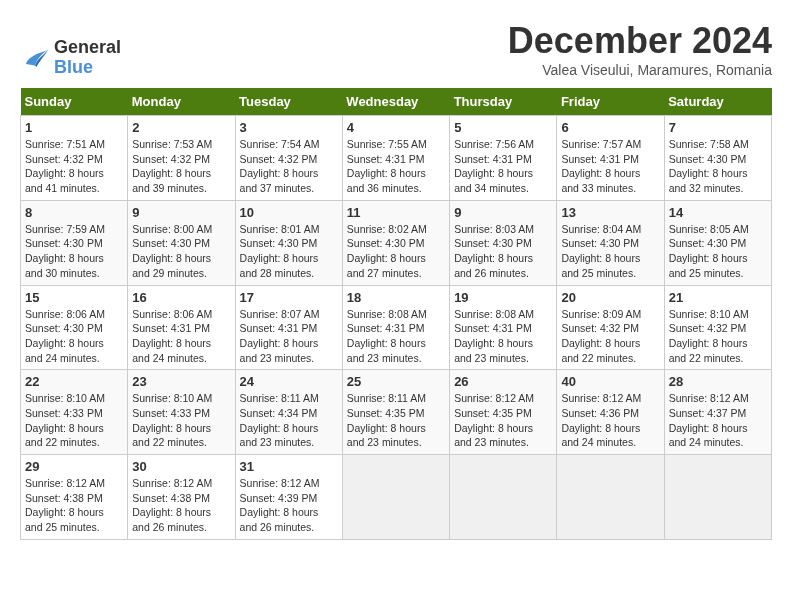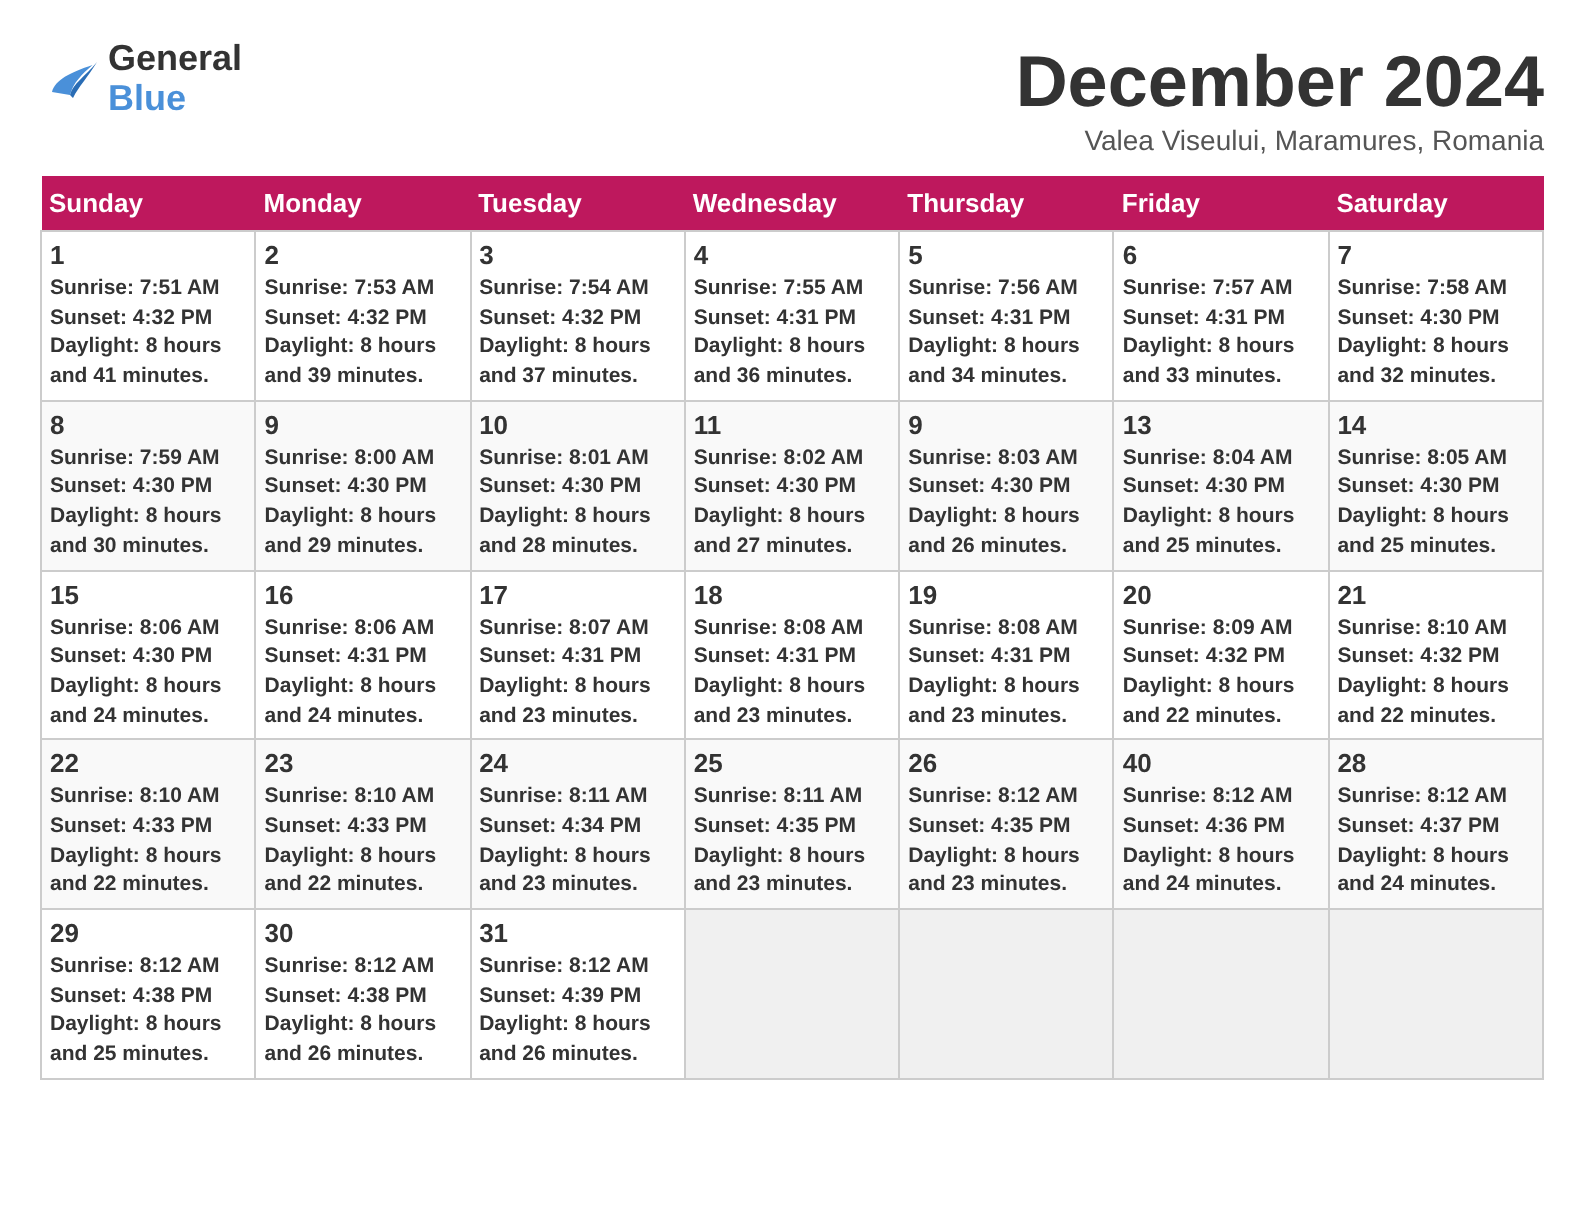--- a/index.html
+++ b/index.html
@@ -6,21 +6,21 @@
     body {
       font-family: Arial, sans-serif;
       background: #fff;
       width: 792px;
       min-height: 612px;
       padding: 20px;
     }
     .header-area {
       display: flex;
       justify-content: space-between;
-      align-items: flex-start;
+      align-items: flex-end;
       margin-bottom: 10px;
     }
     .logo {
       display: flex;
       align-items: center;
       gap: 4px;
     }
     .logo-text {
       font-size: 18px;
       font-weight: bold;
@@ -42,21 +42,21 @@
     .location {
       font-size: 14px;
       color: #555;
     }
     table {
       width: 100%;
       border-collapse: collapse;
       font-size: 11px;
     }
     th {
-      background-color: #be185d;
+      background-color: #4d7c0f;
       color: #fff;
       padding: 6px 4px;
       text-align: left;
       font-size: 13px;
       font-weight: bold;
     }
     td {
       border: 1px solid #ccc;
       vertical-align: top;
       padding: 4px;
@@ -71,21 +71,20 @@
       font-size: 13px;
       font-weight: bold;
       color: #333;
       display: block;
       margin-bottom: 2px;
     }
     .day-info {
       color: #333;
       font-size: 10.5px;
       line-height: 1.4;
-      font-weight: bold;
     }
     tr:nth-child(even) td:not(.empty) {
       background: #f9f9f9;
     }
   </style>
 </head>
 <body>
 
 <div class="header-area">
   <div class="logo">

